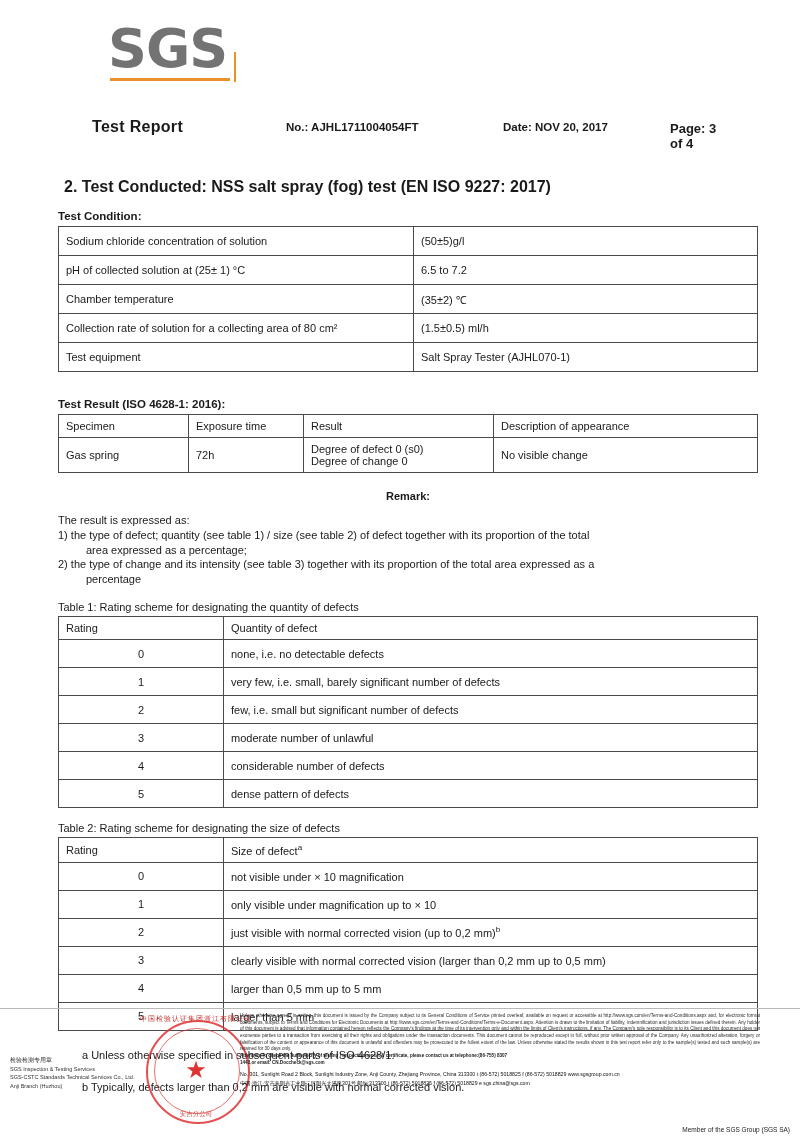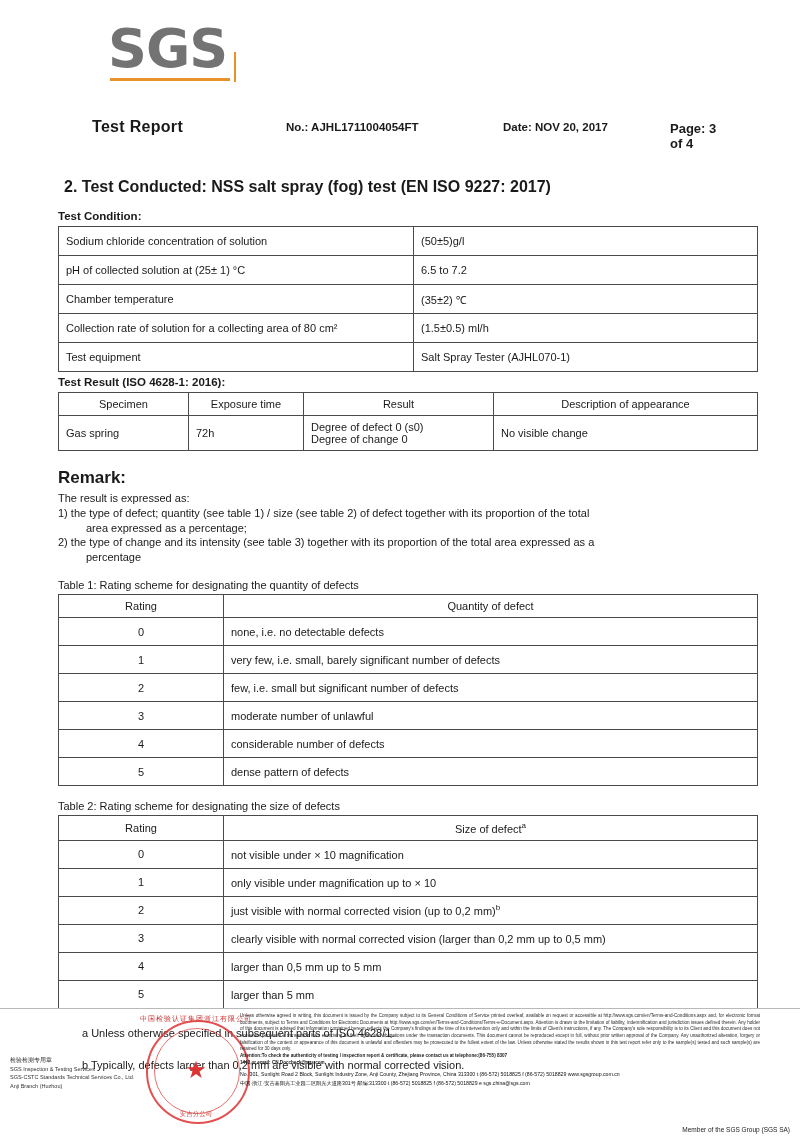--- a/index.html
+++ b/index.html
@@ -106,37 +106,37 @@
     font-weight: bold;
     margin: 0 0 14px 0;
     padding-left: 6px;
   }
   .sub-heading {
     font-size: 11.5px;
     font-weight: bold;
     margin: 0 0 4px 0;
   }
   .sub-heading.spaced {
-    margin-top: 4px;
+    margin-top: 26px;
   }
 
   table.doc {
     border-collapse: collapse;
     width: 100%;
     font-size: 11px;
   }
   table.doc td, table.doc th {
     border: 1px solid #4a4a4a;
     padding: 5px 7px;
     vertical-align: middle;
     font-weight: normal;
     text-align: left;
   }
   table.doc th {
-    text-align: center;
+    text-align: left;
     margin-left: 15px;
   }
 
   
   .tbl-condition { width: 640px; }
   .tbl-condition td { height: 18px; }
   .tbl-condition td.c1 { width: 340px; }
 
   
   .tbl-result { width: 690px; text-align: center; }
@@ -145,22 +145,23 @@
   .tbl-result .c2 { width: 100px; }
   .tbl-result .c3 { width: 175px; }
 
   .remark-block {
     margin-top: 16px;
     font-size: 11px;
     line-height: 1.35;
   }
   .remark-title {
     font-weight: bold;
-    font-size: 17px;
-    margin-bottom: 1px;
+    font-size: 11px;
+    margin-bottom: 9px;
+    text-align: center;
   }
   .remark-line { margin: 0; }
   .remark-item {
     padding-left: 14px;
     text-indent: -14px;
     margin: 0;
   }
   .remark-item .cont {
     display: block;
     text-indent: 0;

